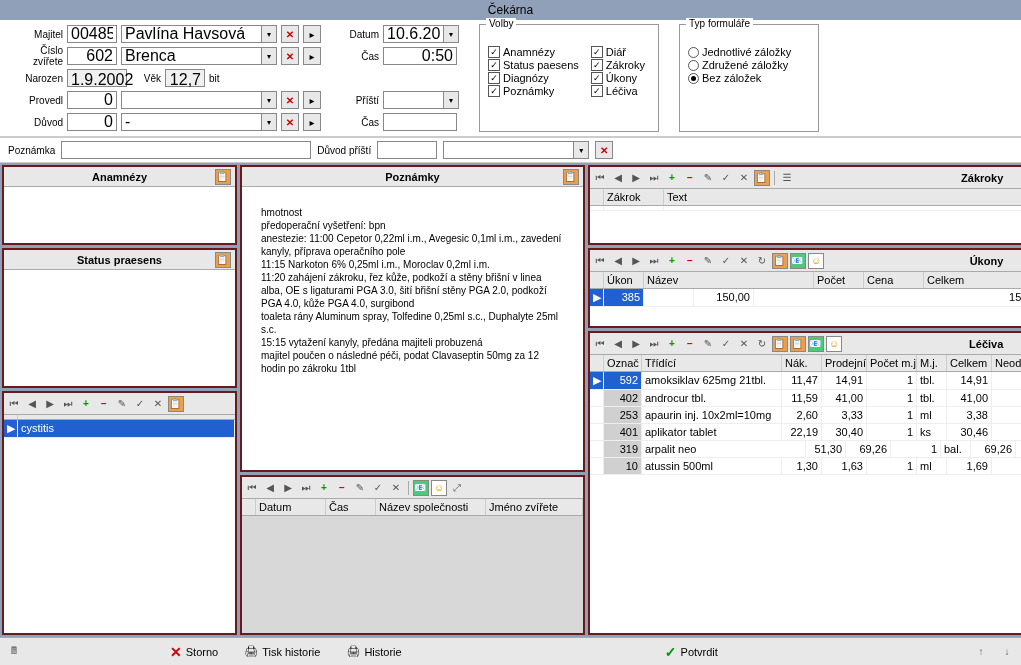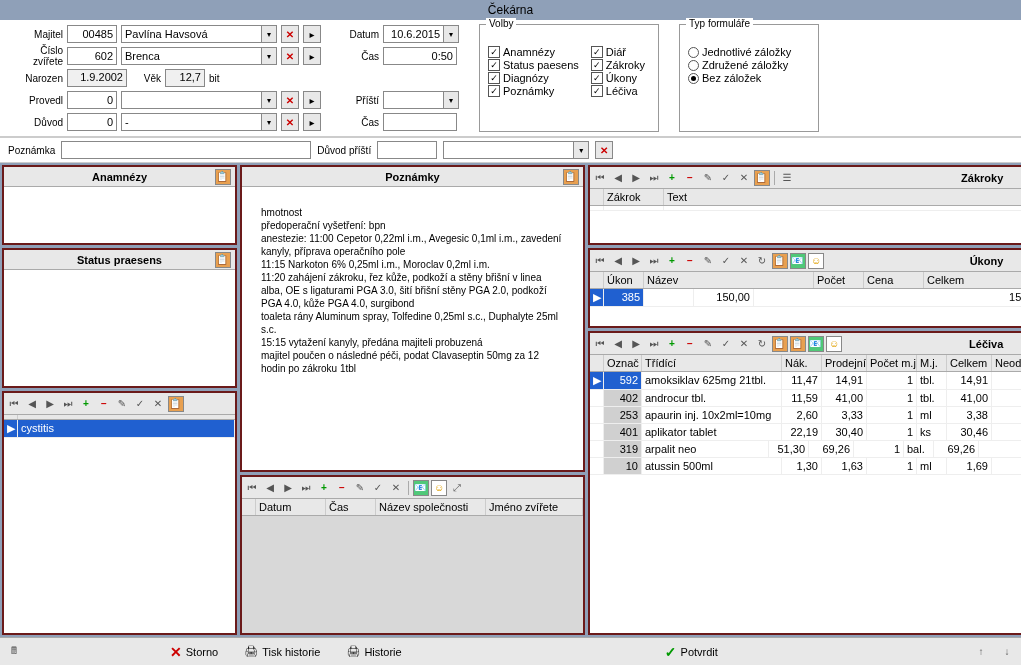--- a/index.html
+++ b/index.html
@@ -4,21 +4,21 @@
 <style>
 * { box-sizing: border-box; margin: 0; padding: 0; font-family: Arial, sans-serif; font-size: 11px; }
 body { background: #8fa0b8; width: 1021px; height: 665px; position: relative; }
 .window { background: #fff; width: 1021px; height: 665px; display: flex; flex-direction: column; border-radius: 12px; }
 .titlebar { background: #8fa0b8; color: #000; text-align: center; padding: 3px; font-size: 12px; }
 .topform { background: #fff; padding: 4px 8px; display: flex; gap: 20px; border-bottom: 1px solid #ccc; }
 .form-col { display: flex; flex-direction: column; gap: 2px; }
 .form-row { display: flex; align-items: center; gap: 4px; height: 20px; }
 .form-label { width: 55px; text-align: right; font-size: 10px; }
 .form-label2 { width: 38px; text-align: right; font-size: 10px; }
-.form-input { border: 1px solid #888; height: 18px; padding: 1px 3px; font-size: 11px; background: #fff; }
+.form-input { border: 1px solid #888; height: 18px; padding: 1px 3px; font-size: 16px; background: #fff; }
 .form-input.ro { background: #f0f0f0; }
 .combo { display: inline-flex; }
 .combo input { border-right: none; }
 .combo-btn { width: 16px; height: 18px; border: 1px solid #888; background: #e8e8e8; font-size: 8px; cursor: pointer; }
 .sq-btn { width: 18px; height: 18px; border: 1px solid #888; background: #e8e8e8; cursor: pointer; display: inline-flex; align-items: center; justify-content: center; font-size: 10px; }
 .sq-btn.red { color: #c00; font-weight: bold; }
 .fieldset { border: 1px solid #999; padding: 20px 8px 6px; position: relative; }
 .fieldset-title { position: absolute; top: -7px; left: 6px; background: #fff; padding: 0 3px; font-size: 10px; }
 .chk-row { display: flex; align-items: center; gap: 3px; font-size: 10px; margin: 1px 0; }
 .chk { width: 12px; height: 12px; border: 1px solid #555; background: #fff; display: inline-flex; align-items: center; justify-content: center; font-size: 9px; cursor: pointer; }
@@ -427,21 +427,21 @@
     <div class="r" style="width:40px">22,19</div>
     <div class="r" style="width:45px">30,40</div>
     <div class="r" style="width:50px">1</div>
     <div style="width:30px">ks</div>
     <div class="r" style="width:45px">30,46</div>
     <div style="flex:1"></div>
             </div>
             <div class="grid-row gray">
               <div class="row-mark"></div>
     <div class="r" style="width:38px">319</div>
-    <div style="width:127px">arpalit neo</div>
+    <div style="width:164px">arpalit neo</div>
     <div class="r" style="width:40px">51,30</div>
     <div class="r" style="width:45px">69,26</div>
     <div class="r" style="width:50px">1</div>
     <div style="width:30px">bal.</div>
     <div class="r" style="width:45px">69,26</div>
     <div style="flex:1"></div>
             </div>
             <div class="grid-row gray">
               <div class="row-mark"></div>
     <div class="r" style="width:38px">10</div>

